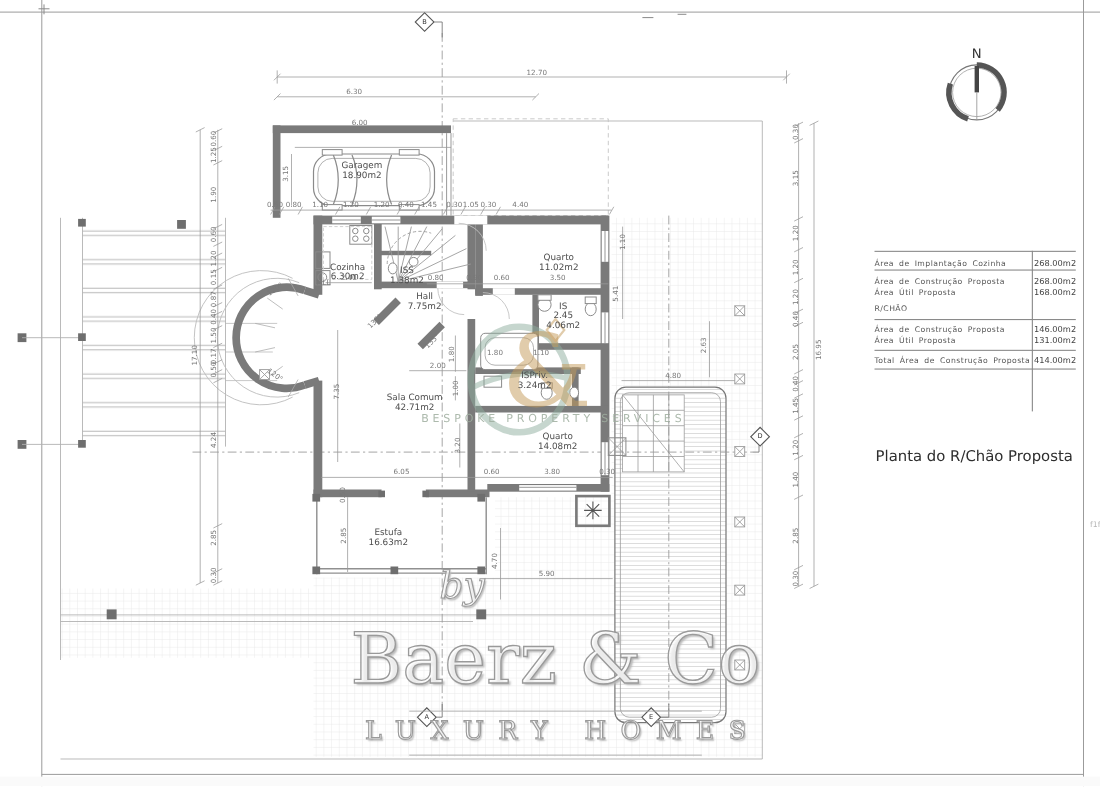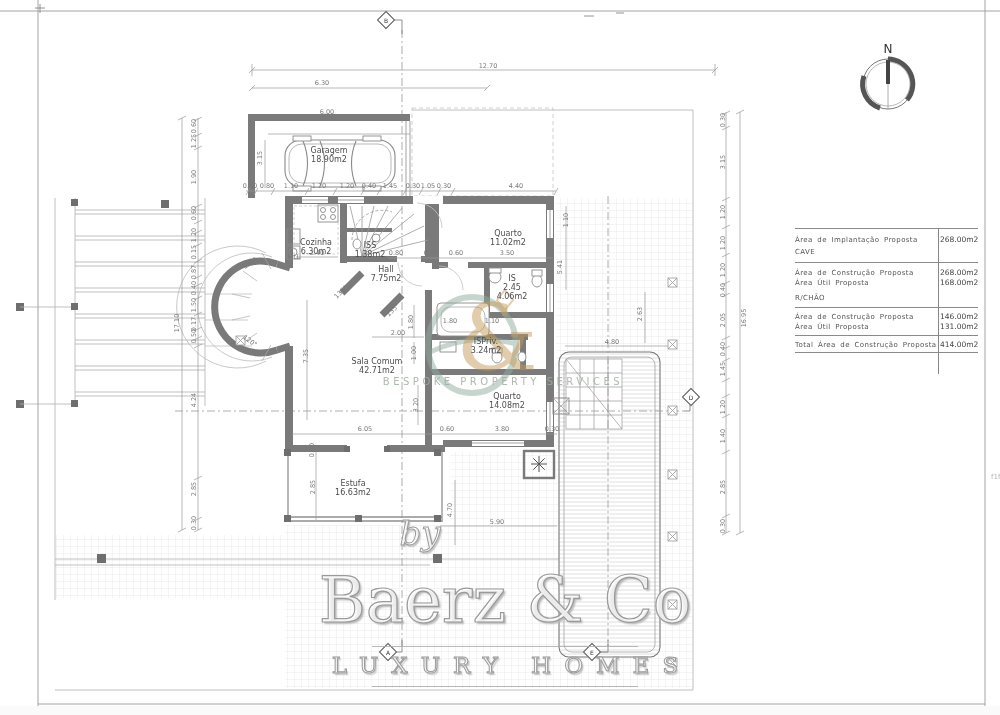--- a/index.html
+++ b/index.html
@@ -344,21 +344,21 @@
       <div class="dim" style="left: 250px; top: 186px; transform: translate(-50%, -50%);">0.50</div>
       <div class="dim" style="left: 267px; top: 186px; transform: translate(-50%, -50%);">0.80</div>
       <div class="dim" style="left: 291px; top: 186px; transform: translate(-50%, -50%);">1.10</div>
       <div class="dim" style="left: 319px; top: 186px; transform: translate(-50%, -50%);">1.20</div>
       <div class="dim" style="left: 347px; top: 186px; transform: translate(-50%, -50%);">1.20</div>
       <div class="dim" style="left: 369px; top: 186px; transform: translate(-50%, -50%);">0.40</div>
       <div class="dim" style="left: 390px; top: 186px; transform: translate(-50%, -50%);">1.45</div>
       <div class="dim" style="left: 413px; top: 186px; transform: translate(-50%, -50%);">0.30</div>
       <div class="dim" style="left: 428px; top: 186px; transform: translate(-50%, -50%);">1.05</div>
       <div class="dim" style="left: 444px; top: 186px; transform: translate(-50%, -50%);">0.30</div>
-      <div class="dim" style="left: 516px; top: 186px; transform: translate(-50%, -50%);">4.40</div>
+      <div class="dim" style="left: 473px; top: 186px; transform: translate(-50%, -50%);">4.40</div>
       <div class="dim" style="left: 194px; top: 126px; transform: translate(-50%, -50%) rotate(-90deg);">0.60</div>
       <div class="dim" style="left: 194px; top: 141px; transform: translate(-50%, -50%) rotate(-90deg);">1.25</div>
       <div class="dim" style="left: 194px; top: 177px; transform: translate(-50%, -50%) rotate(-90deg);">1.90</div>
       <div class="dim" style="left: 194px; top: 213px; transform: translate(-50%, -50%) rotate(-90deg);">0.60</div>
       <div class="dim" style="left: 194px; top: 235px; transform: translate(-50%, -50%) rotate(-90deg);">1.20</div>
       <div class="dim" style="left: 194px; top: 252px; transform: translate(-50%, -50%) rotate(-90deg);">0.15</div>
       <div class="dim" style="left: 194px; top: 272px; transform: translate(-50%, -50%) rotate(-90deg);">0.87</div>
       <div class="dim" style="left: 194px; top: 288px; transform: translate(-50%, -50%) rotate(-90deg);">0.40</div>
       <div class="dim" style="left: 194px; top: 305px; transform: translate(-50%, -50%) rotate(-90deg);">1.50</div>
       <div class="dim" style="left: 194px; top: 324px; transform: translate(-50%, -50%) rotate(-90deg);">0.17</div>
@@ -425,24 +425,23 @@
         <span>D</span>
       </div>
     </div>
 
   <div class="compass-n">N</div>
 
   <div class="panel">
     <div class="vdiv"></div>
     <div class="rule"></div>
     <div class="trow" style="padding:6px 0 1px 0">
-      <span class="lab">Área de Implantação Proposta</span>
+      <span class="lab">Área de Implantação Cozinha</span>
       <span class="val">268.00m2</span>
     </div>
-    <div class="sub" style="padding:3px 0 6px 0">CAVE</div>
     <div class="rule"></div>
     <div class="trow" style="padding:5px 0 0 0">
       <span class="lab">Área de Construção Proposta</span>
       <span class="val">268.00m2</span>
     </div>
     <div class="trow" style="padding:1px 0 0 0">
       <span class="lab">Área Útil Proposta</span>
       <span class="val">168.00m2</span>
     </div>
     <div class="sub" style="padding:7px 0 5px 0">R/CHÃO</div>
@@ -456,20 +455,21 @@
       <span class="val">131.00m2</span>
     </div>
     <div class="rule"></div>
     <div class="trow" style="padding:4px 0 3px 0">
       <span class="lab">Total Área de Construção Proposta</span>
       <span class="val">414.00m2</span>
     </div>
     <div class="rule"></div>
   </div>
 
+  <div class="panel-title">Planta do R/Chão Proposta</div>
   <div class="edge-tag">f1f</div>
 
   <div class="wm-by">by</div>
   <div class="wm-brand">Baerz &amp; Co</div>
   <div class="wm-rule" style="left:372px;top:646px;width:266px"></div>
   <div class="wm-tag">LUXURY HOMES</div>
   <div class="wm-rule" style="left:372px;top:686px;width:266px"></div>
 
   <div class="botstrip"></div>
 </div>

